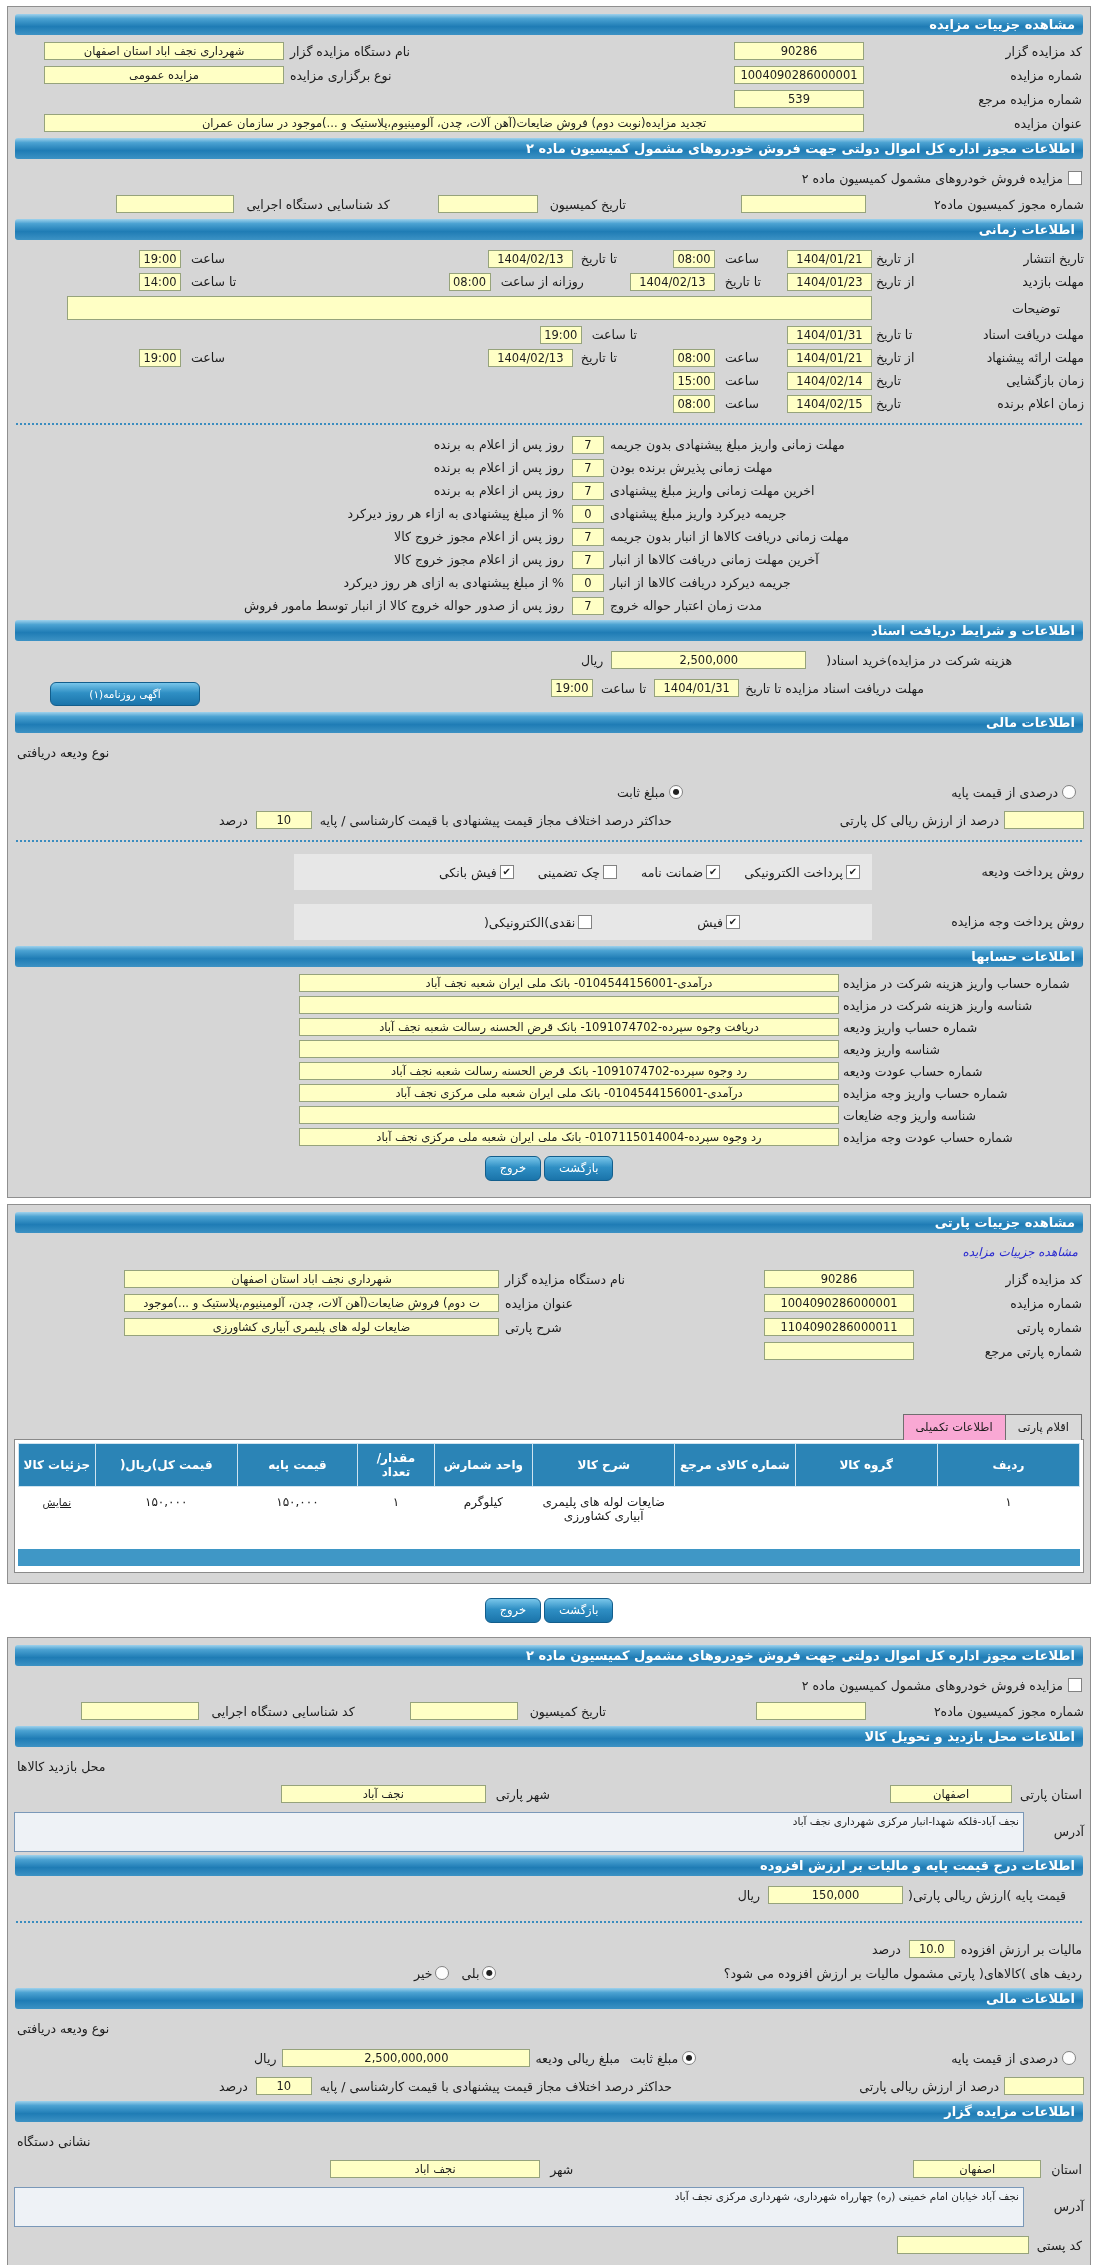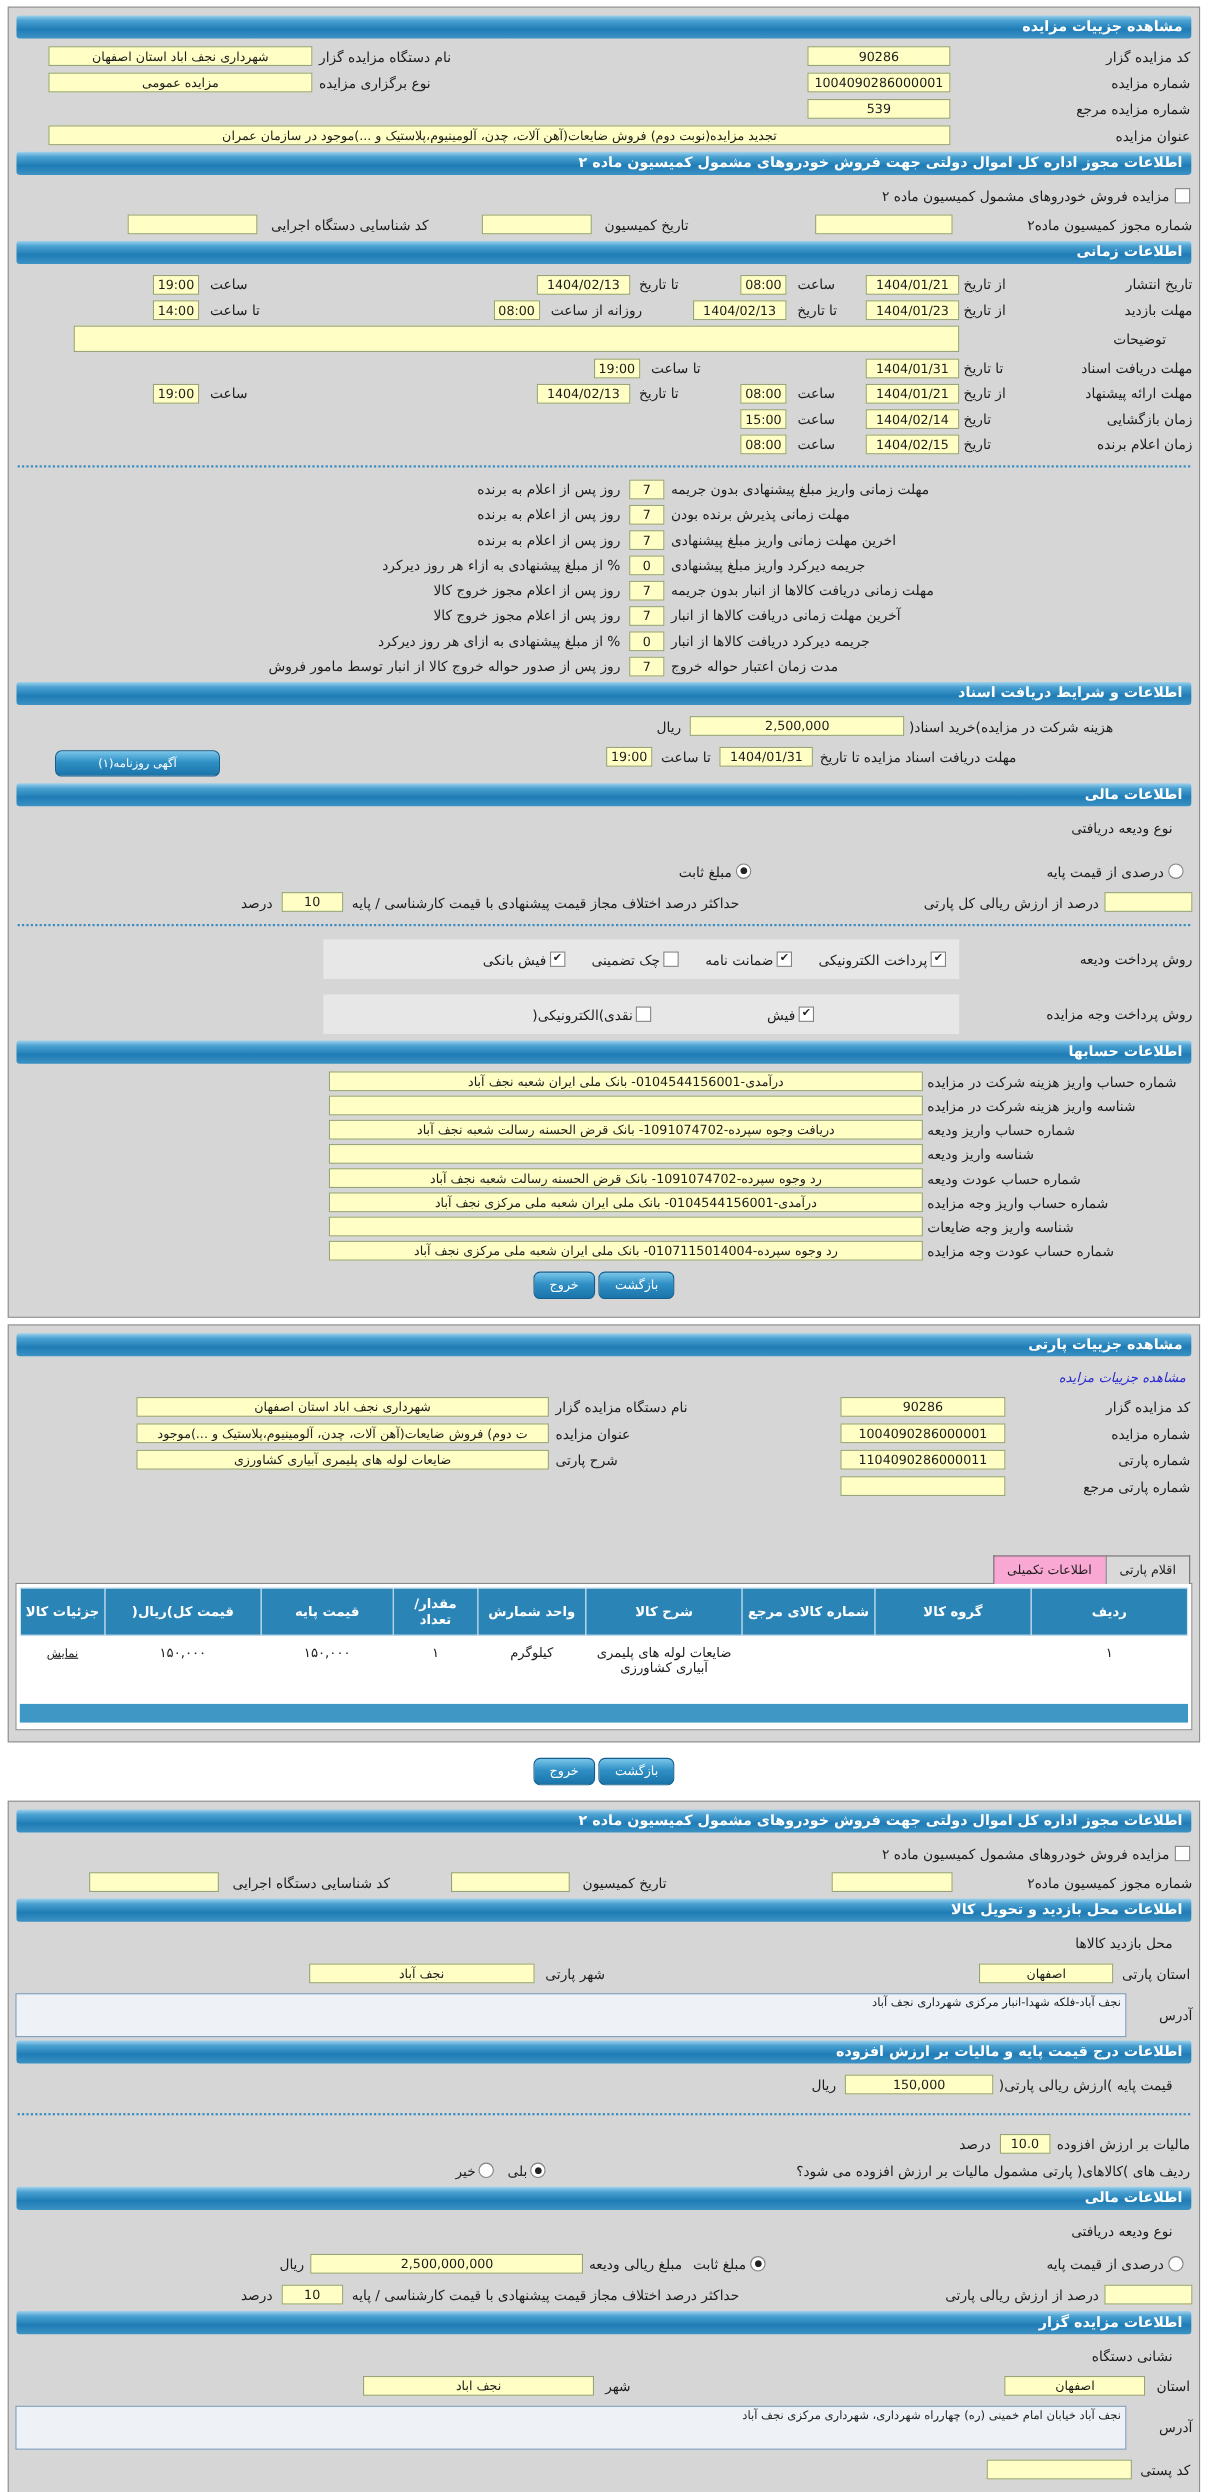--- a/index.html
+++ b/index.html
@@ -41,21 +41,21 @@
   .tab.inactive{background:#f9a8d4;border-right:none;}
   .tblwrap{background:#ffffff;border:1px solid #8a8a8a;padding:3px 3px 6px 3px;}
   table.items{width:100%;border-collapse:collapse;direction:rtl;background:#fff;}
   table.items th{background:#2b84b6;color:#fff;font-size:12px;font-weight:bold;padding:7px 4px;border:1px solid #cfe4f0;}
   table.items td{font-size:12px;text-align:center;padding:8px 4px 4px 4px;vertical-align:top;background:#fff;}
   .stripe{background:#2b84b6;height:16px;}
   .pgbar{background:#3f97c6;height:17px;margin-top:6px;}
   .ta{background:#eef2f6;border:1px solid #7a98b8;height:40px;box-sizing:border-box;font-size:10.5px;padding:2px 4px;flex:1;overflow:hidden;text-align:right;}
   .docs{position:relative;}
   .npbtn{position:absolute;left:36px;top:34px;width:150px;height:24px;display:flex;align-items:center;justify-content:center;font-size:10.5px;}
-  .plain{margin:4px 18px;}
+  .plain{margin:4px 3px;justify-content:flex-end;}
 </style>
 </head>
 <body>
 
 <div class="panel">
   <div class="hdr">مشاهده جزییات مزایده</div>
 
   <div class="g5 p1">
     <div class="lbl tr">کد مزایده گزار</div>
     <div class="yf">90286</div>
@@ -217,21 +217,21 @@
   <div class="penrow">
     <span class="pl lbl">مدت زمان اعتبار حواله خروج</span>
     <span class="yf pf">7</span>
     <span class="ps lbl">روز پس از صدور حواله خروج کالا از انبار توسط مامور فروش</span>
   </div>
 
   <div class="hdr">اطلاعات و شرایط دریافت اسناد</div>
   <div class="docs">
     <div class="row" style="margin-right:72px;">
       <span class="lbl">هزینه شرکت در مزایده)خرید اسناد(</span>
-      <span class="yf" style="width:195px;margin-right:4px;">2,500,000</span>
+      <span class="yf" style="width:195px;margin-right:20px;">2,500,000</span>
       <span class="lbl" style="margin-right:8px;">ریال</span>
     </div>
     <div class="row" style="margin-right:160px;margin-top:4px;">
       <span class="lbl">مهلت دریافت اسناد مزایده تا تاریخ</span>
       <span class="yf df" style="margin-right:6px;">1404/01/31</span>
       <span class="lbl" style="margin-right:8px;">تا ساعت</span>
       <span class="yf tf" style="margin-right:8px;">19:00</span>
     </div>
     <button class="btn npbtn">آگهی روزنامه(۱)</button>
   </div>

